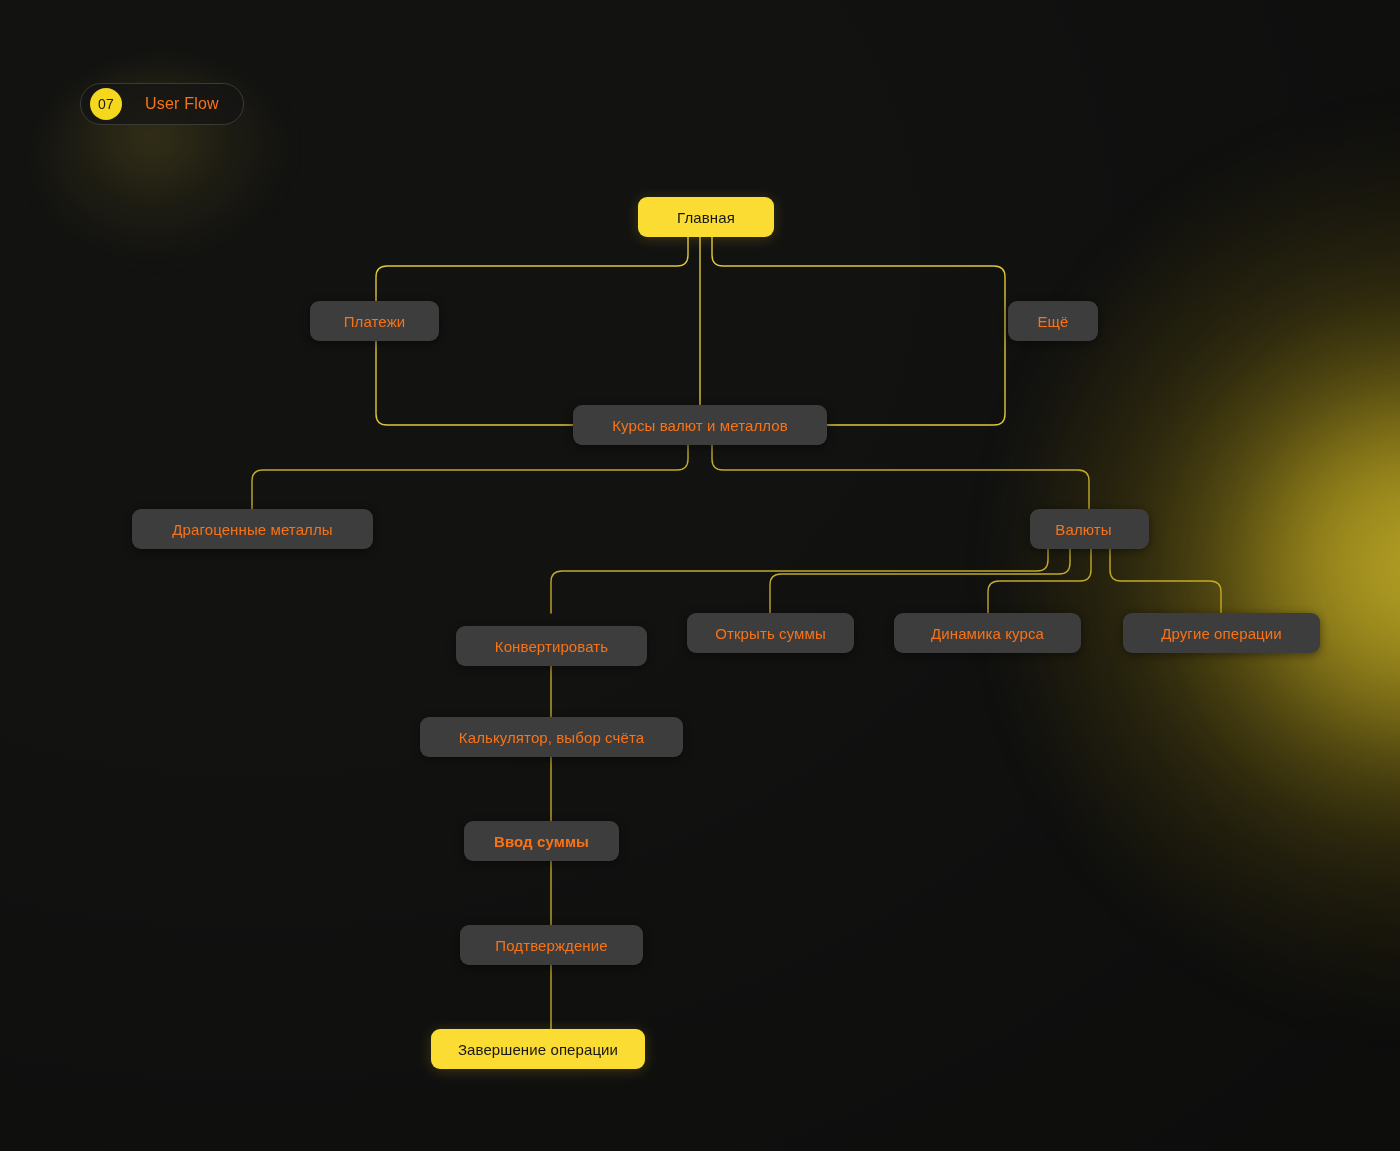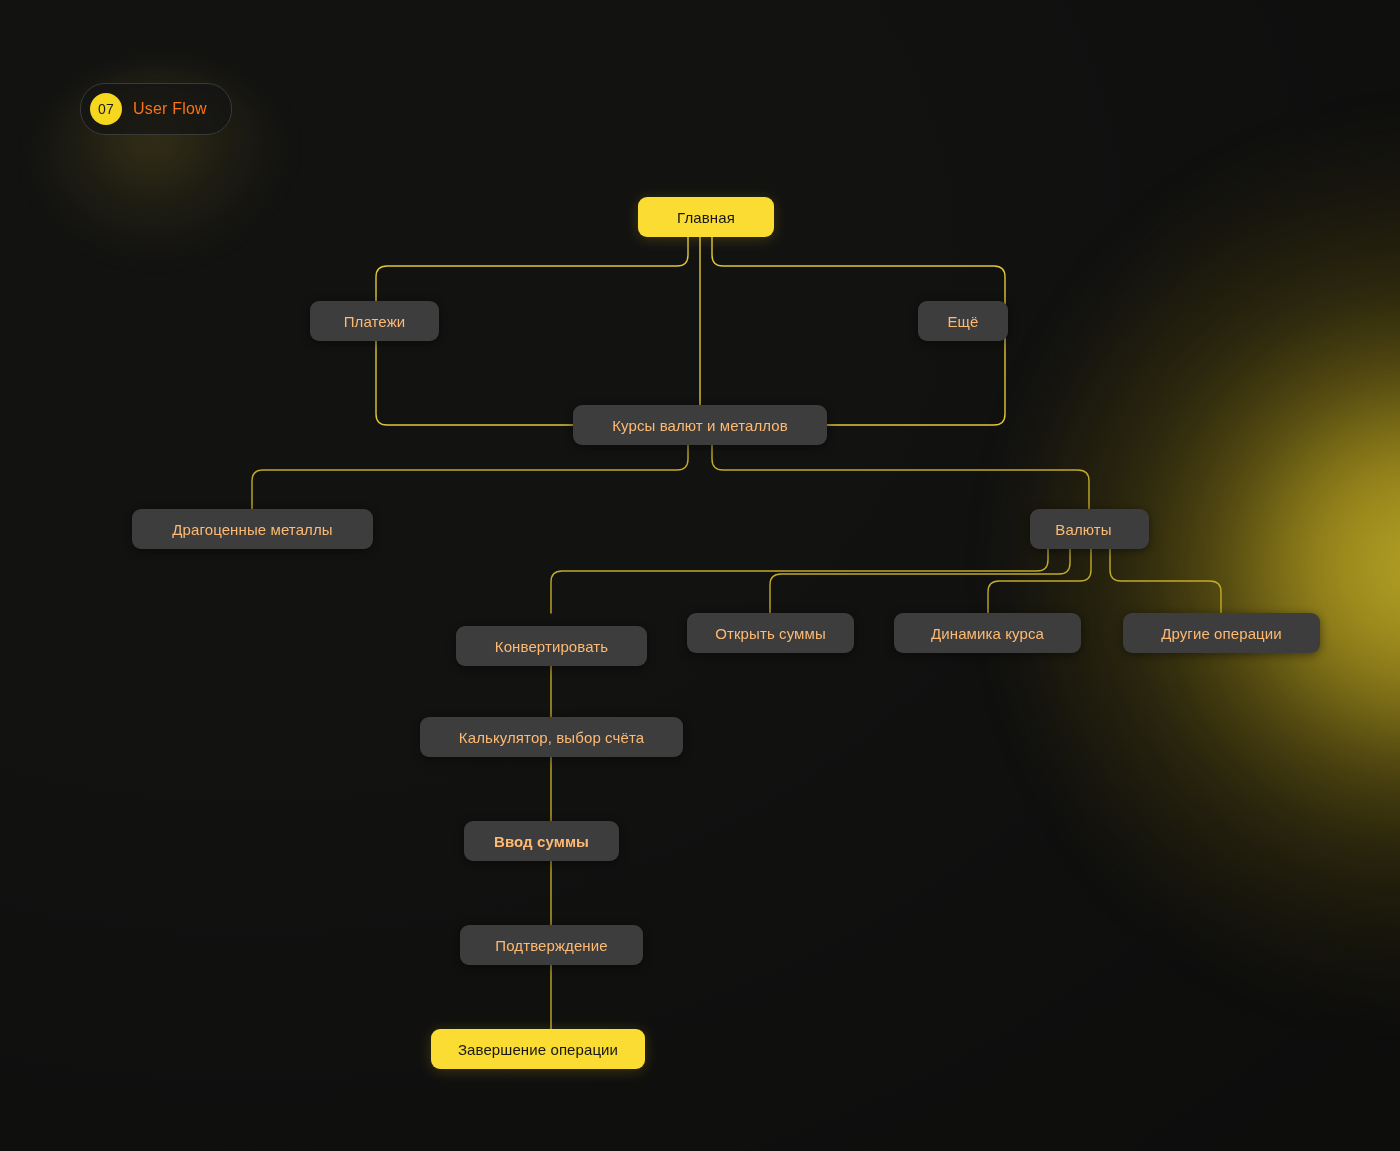--- a/index.html
+++ b/index.html
@@ -71,24 +71,24 @@
   .vignette {
     position: absolute; inset: 0;
     background: radial-gradient(ellipse at 18% 22%, rgba(0,0,0,0) 35%, rgba(0,0,0,0.30) 100%);
     pointer-events: none;
   }
 
   
   .badge {
     position: absolute;
     left: 80px; top: 83px;
-    height: 52px;
+    height: 42px;
     display: flex;
     align-items: center;
-    gap: 11px;
+    gap: 23px;
     padding: 0 24px 0 9px;
     border: 1px solid #3a3a36;
     border-radius: 25px;
     background: rgba(20,20,19,0.72);
     z-index: 6;
   }
   .badge-num {
     width: 32px; height: 32px;
     border-radius: 50%;
     background: #f5d71e;
@@ -124,21 +124,21 @@
   
   .node {
     position: absolute;
     height: 40px;
     display: flex;
     align-items: center;
     justify-content: center;
     padding: 0 20px;
     border-radius: 9px;
     background: #3d3d3d;
-    color: #fdba74;
+    color: #f97316;
     font-size: 15px;
     white-space: nowrap;
     letter-spacing: .1px;
     z-index: 4;
     box-shadow: 0 2px 10px rgba(0,0,0,0.45);
   }
   .node.accent {
     background: #fbdc32;
     color: #191814;
     box-shadow: 0 2px 14px rgba(245,215,30,0.20);
@@ -167,21 +167,21 @@
     </svg>
 
   <div class="badge">
     <span class="badge-num">07</span>
     <span class="badge-label">User Flow</span>
   </div>
 
   <div id="nodes">
       <div class="node accent" style="left: 638px; top: 197px; width: 136px;">Главная</div>
       <div class="node" style="left: 310px; top: 301px; width: 129px;">Платежи</div>
-      <div class="node" style="left: 918px; top: 301px; width: 90px;">Ещё</div>
+      <div class="node" style="left: 1008px; top: 301px; width: 90px;">Ещё</div>
       <div class="node" style="left: 573px; top: 405px; width: 254px;">Курсы валют и металлов</div>
       <div class="node" style="left: 132px; top: 509px; width: 241px;">Драгоценные металлы</div>
       <div class="node" style="left: 1030px; top: 509px; width: 119px; padding-left: 8px;">Валюты</div>
       <div class="node" style="left: 456px; top: 626px; width: 191px;">Конвертировать</div>
       <div class="node" style="left: 687px; top: 613px; width: 167px;">Открыть суммы</div>
       <div class="node" style="left: 894px; top: 613px; width: 187px; text-align: center;">Динамика курса</div>
       <div class="node" style="left: 1123px; top: 613px; width: 197px;">Другие операции</div>
       <div class="node" style="left: 420px; top: 717px; width: 263px;">Калькулятор, выбор счёта</div>
       <div class="node" style="left: 464px; top: 821px; width: 155px; font-weight: bold;">Ввод суммы</div>
       <div class="node" style="left: 460px; top: 925px; width: 183px;">Подтверждение</div>

